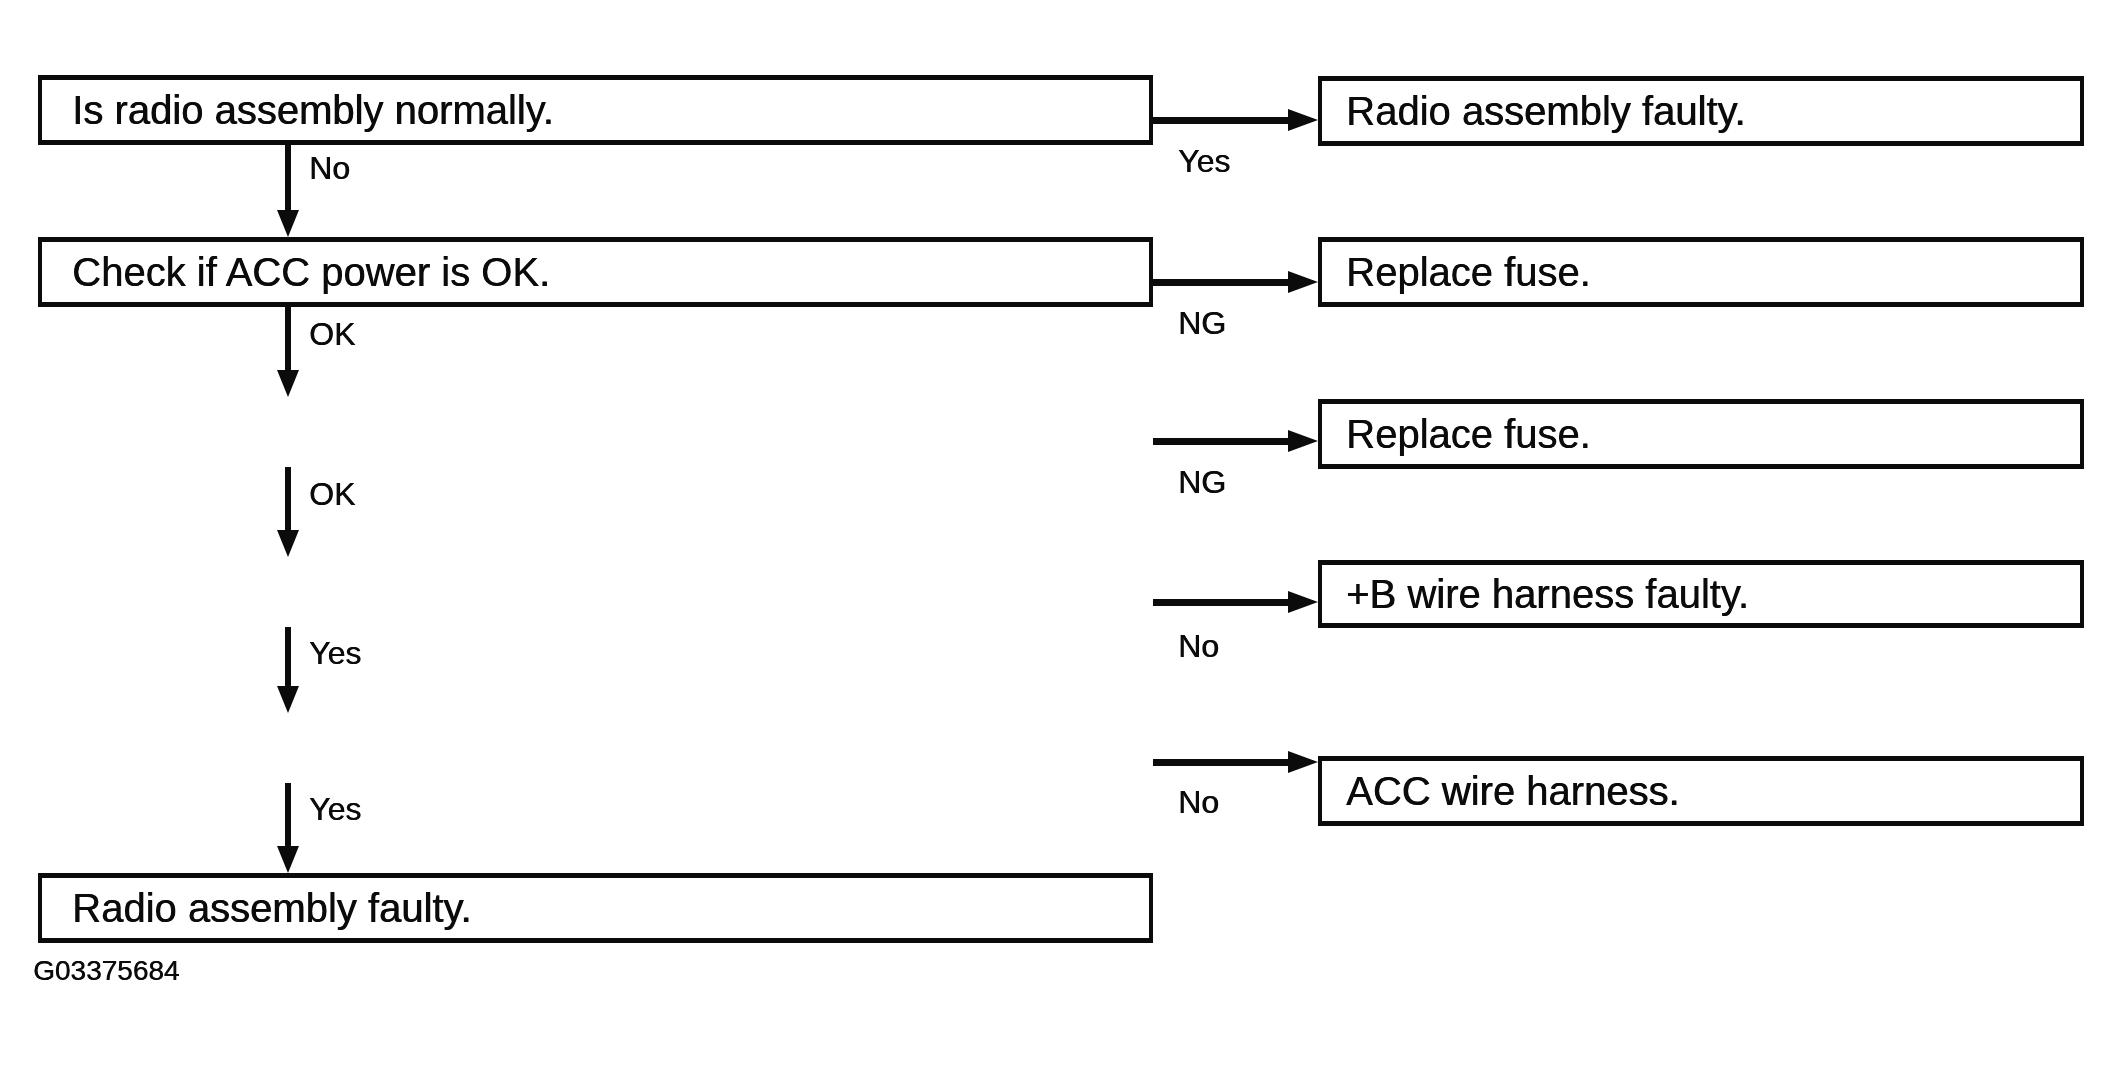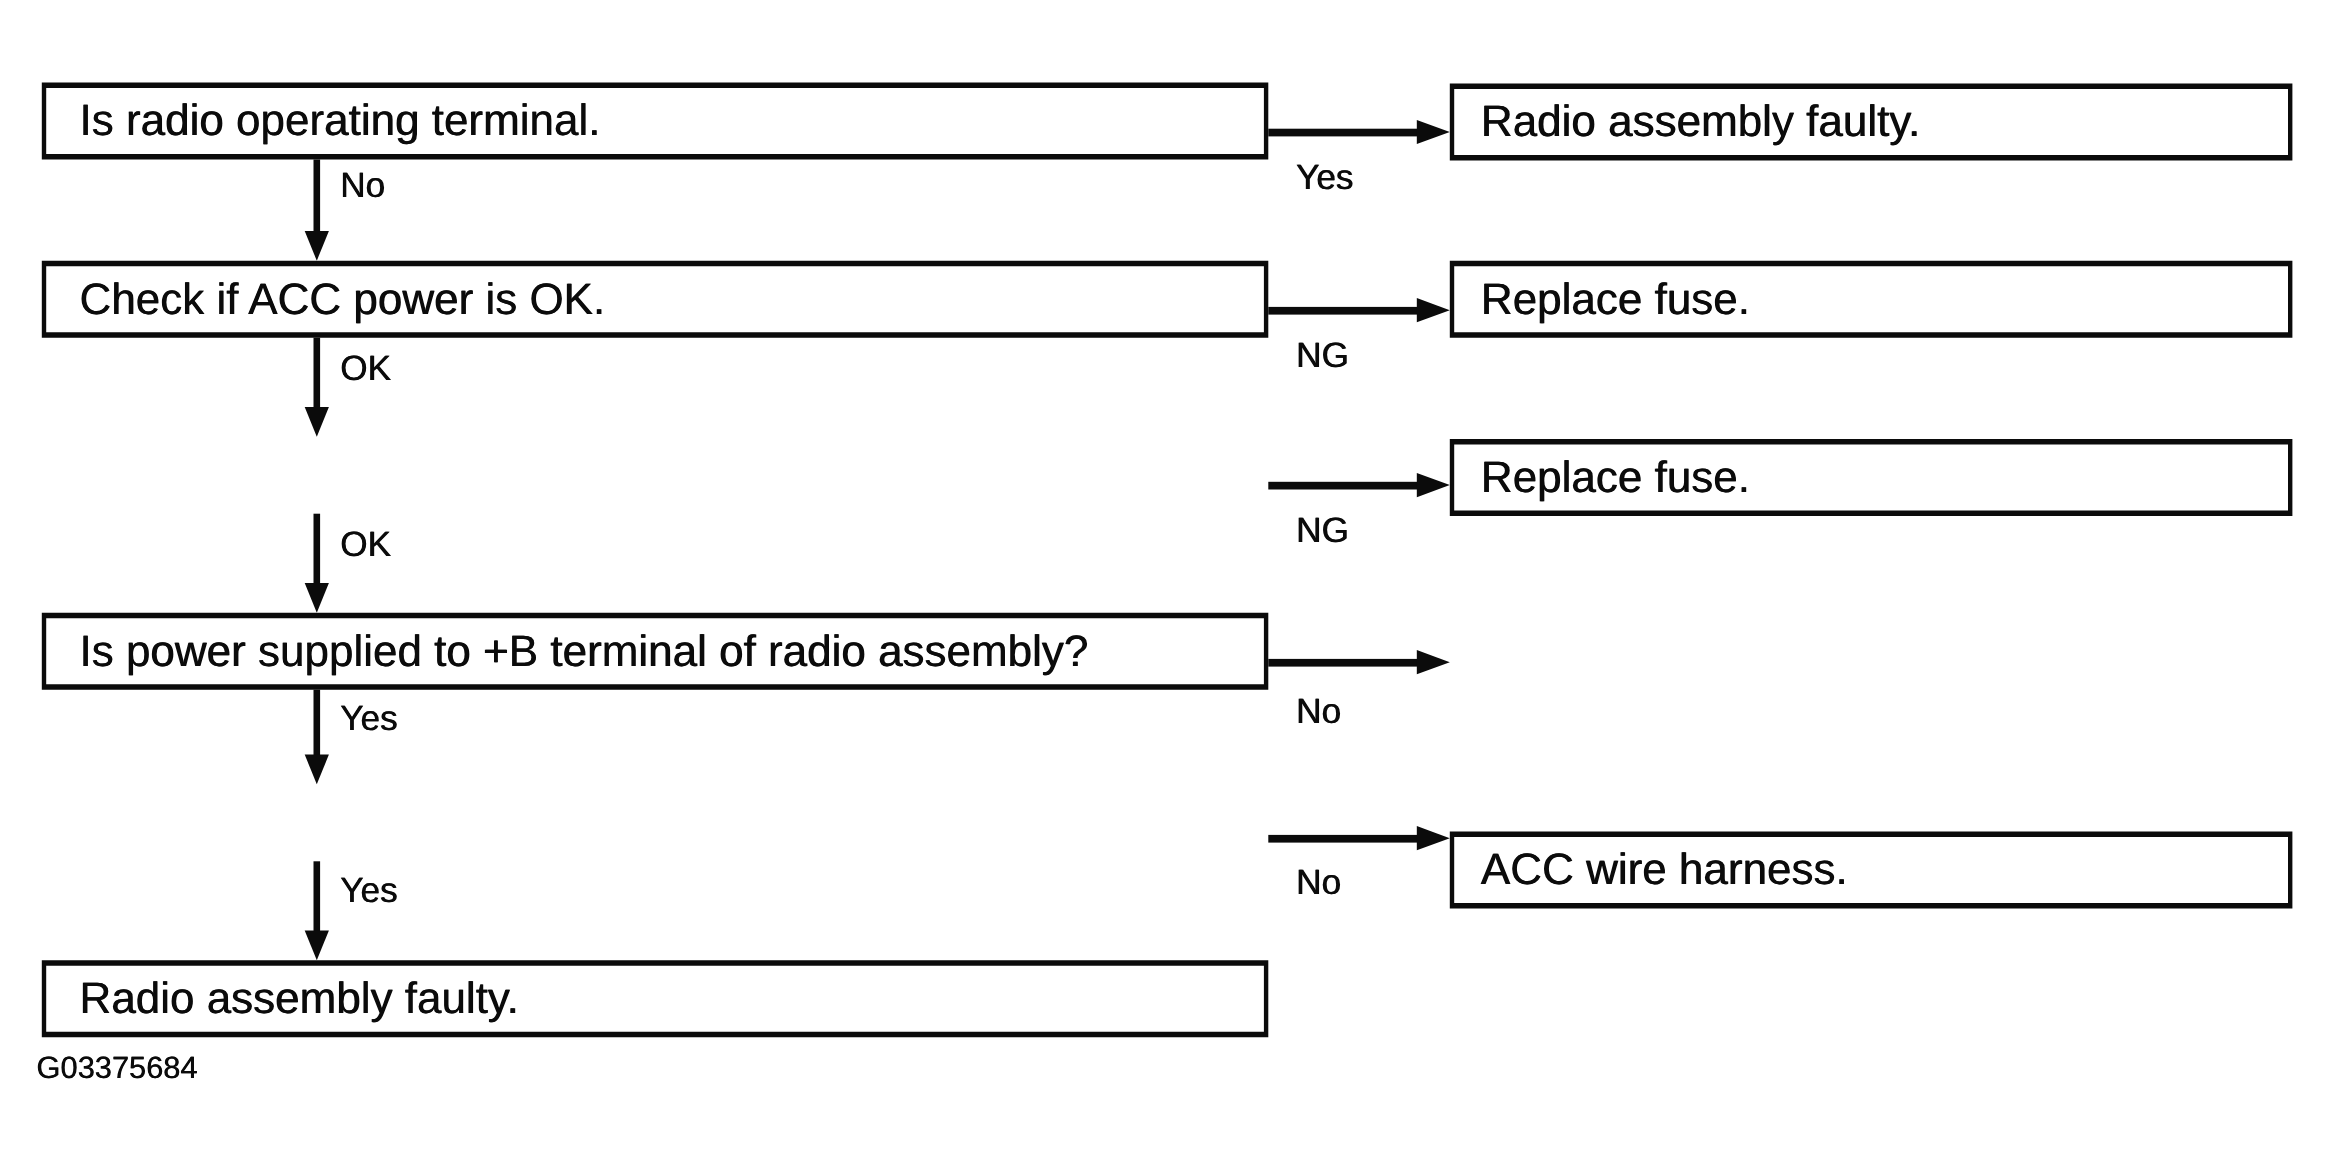--- a/index.html
+++ b/index.html
@@ -86,21 +86,21 @@
     line-height:1;
     text-shadow:0.5px 0 0 currentColor;
   }
 </style>
 </head>
 <body>
 
 <div class="canvas">
 
   <div class="node left" style="top:75px">
-    <span class="node-text">Is radio operating terminal.</span>
+    <span class="node-text">Is radio assembly normally.</span>
   </div>
   <div class="hconn" style="top:108px">
     <span class="hline"></span>
     <span class="harrow"></span>
   </div>
   <div class="edge-label hlabel" style="top:145px">Yes</div>
   <div class="node right" style="top:76px">
     <span class="node-text">Radio assembly faulty.</span>
   </div>
   <div class="vconn" style="top:145px;height:92px">
@@ -133,28 +133,28 @@
   <div class="edge-label hlabel" style="top:466px">NG</div>
   <div class="node right" style="top:399px">
     <span class="node-text">Replace fuse.</span>
   </div>
   <div class="vconn" style="top:467px;height:90px">
     <span class="vline"></span>
     <span class="varrow"></span>
   </div>
   <div class="edge-label vlabel" style="top:478px">OK</div>
 
-  <div class="node left" style="top:557px">
-    <span class="node-text">Is power supplied to +B terminal of radio assembly?</span>
-  </div>
   <div class="hconn" style="top:590px">
     <span class="hline"></span>
     <span class="harrow"></span>
   </div>
   <div class="edge-label hlabel" style="top:630px">No</div>
+  <div class="node right" style="top:560px;height:68px">
+    <span class="node-text">+B wire harness faulty.</span>
+  </div>
   <div class="vconn" style="top:627px;height:86px">
     <span class="vline"></span>
     <span class="varrow"></span>
   </div>
   <div class="edge-label vlabel" style="top:637px">Yes</div>
 
   <div class="hconn" style="top:750px">
     <span class="hline"></span>
     <span class="harrow"></span>
   </div>

